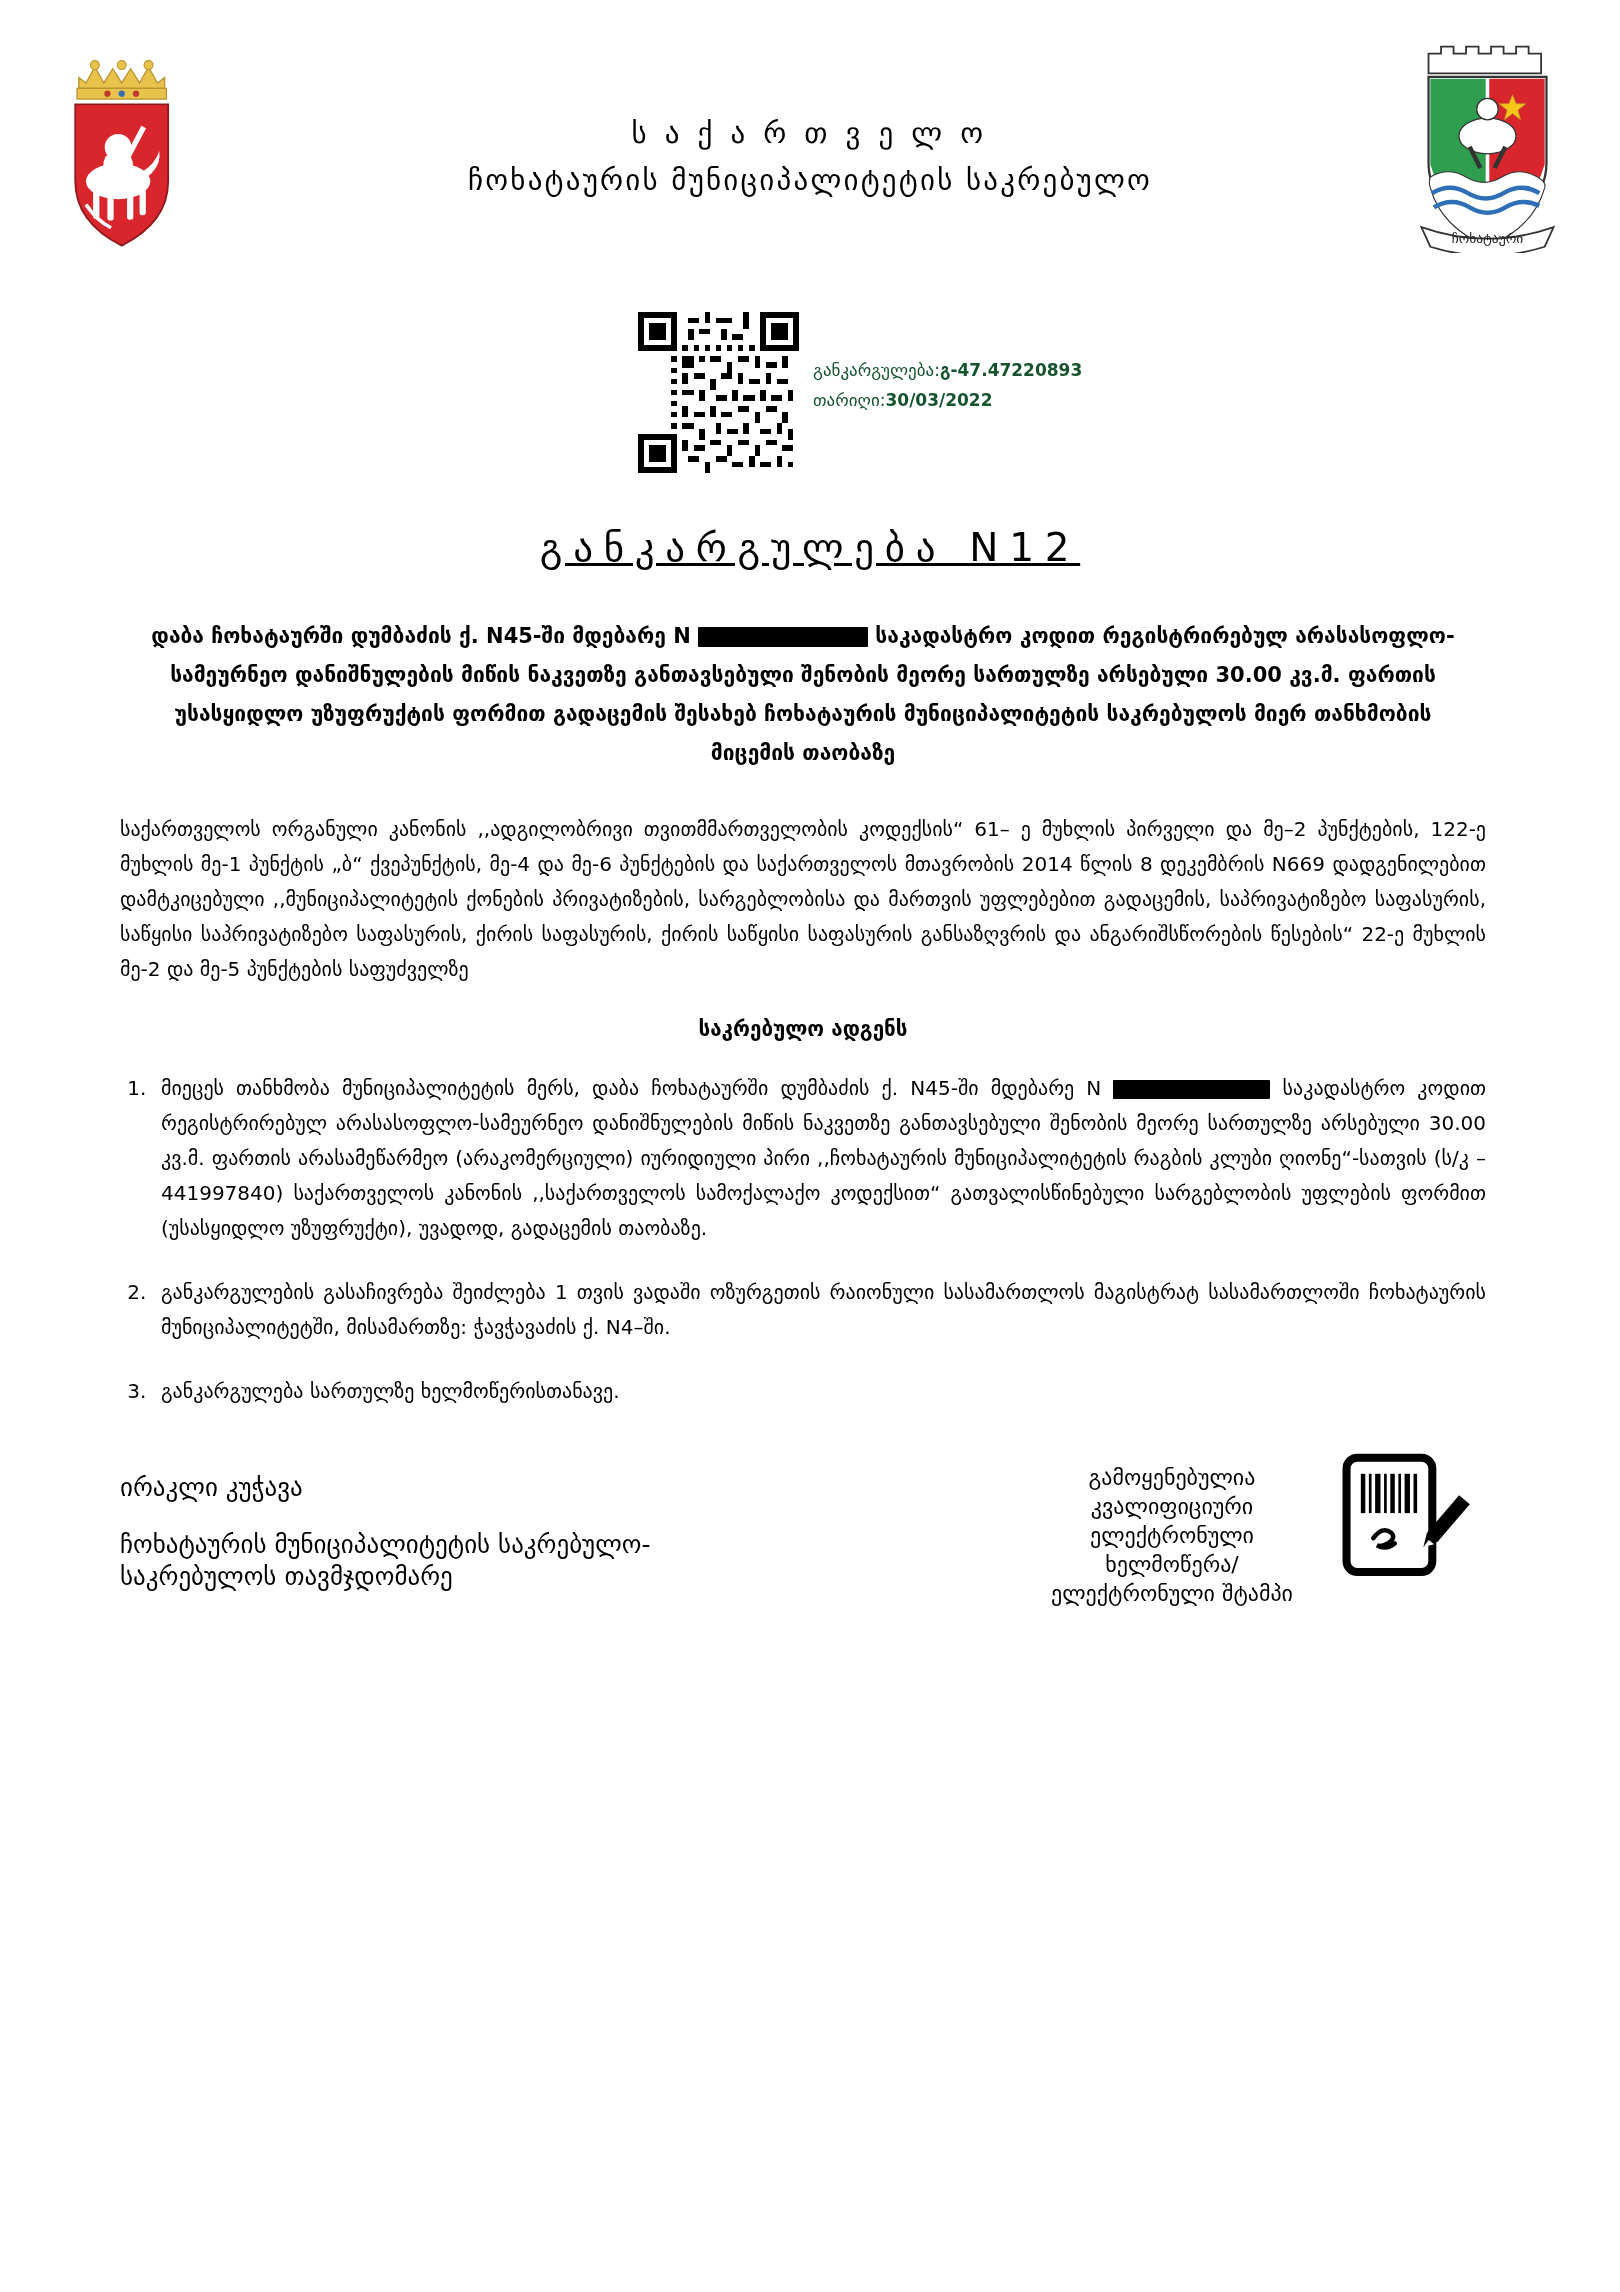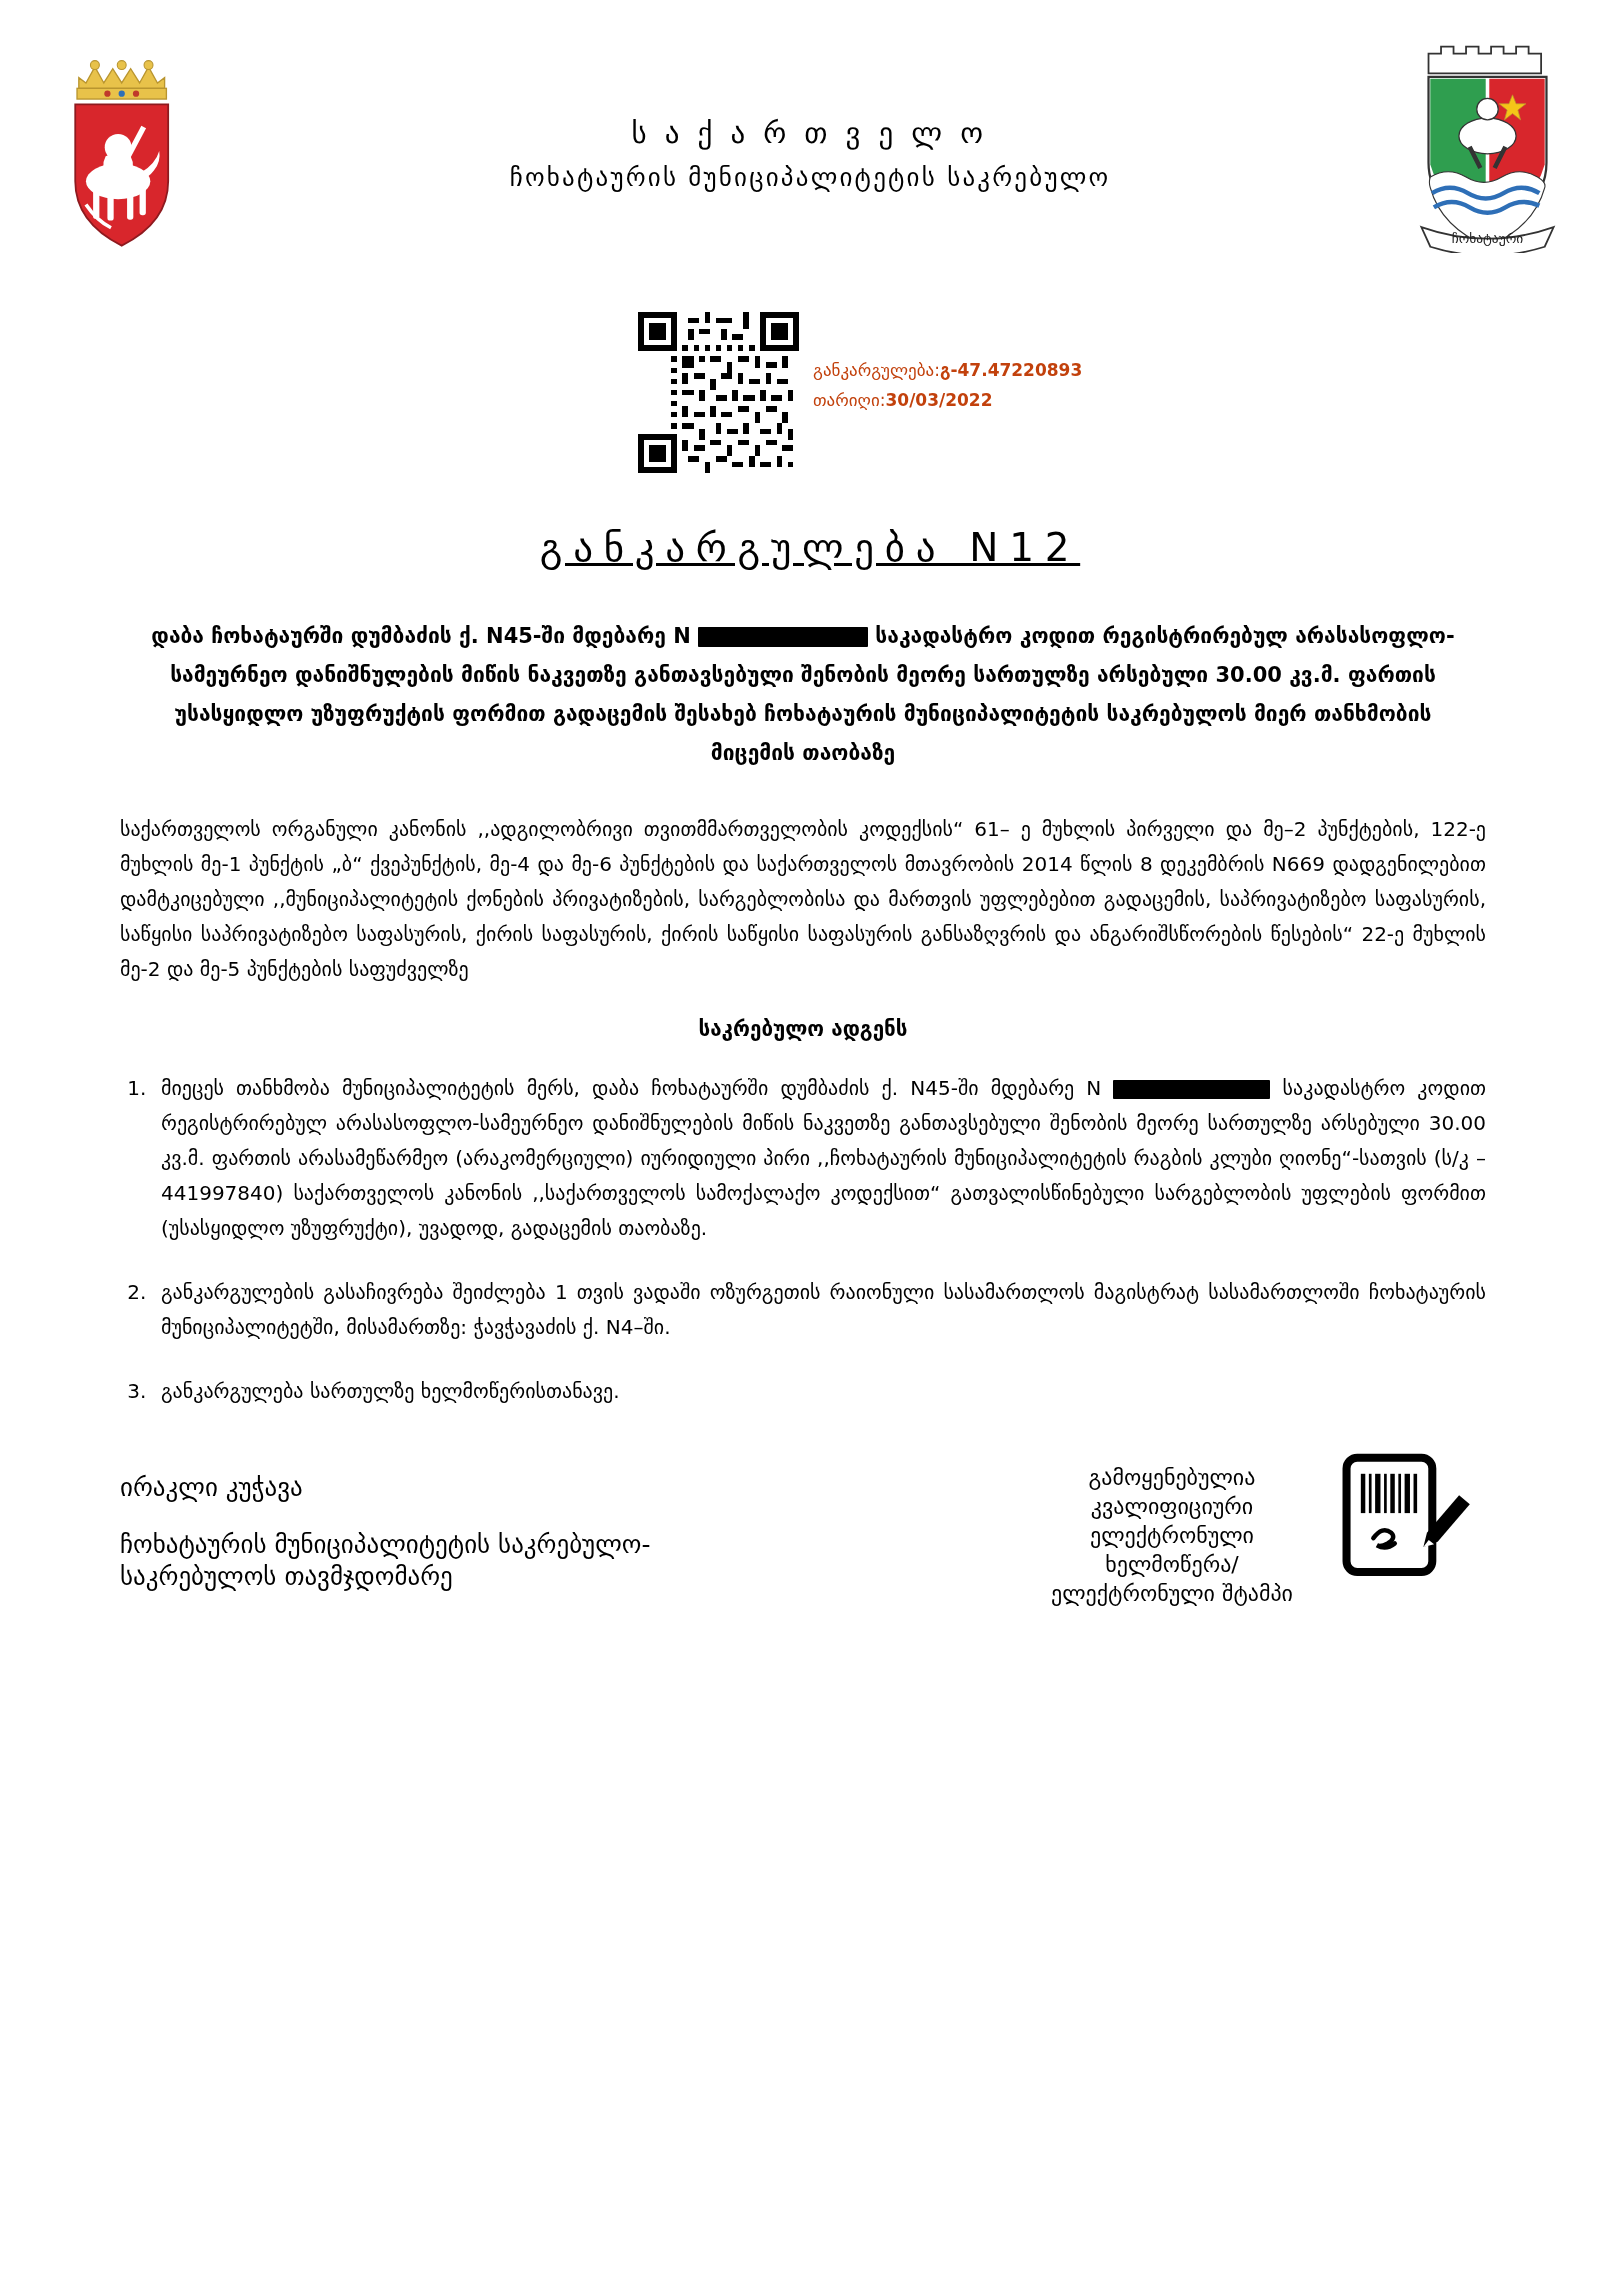--- a/index.html
+++ b/index.html
@@ -36,21 +36,21 @@
     text-align: center;
   }
   .country-title {
     font-size: 29px;
     letter-spacing: 5.4px;
     font-family: Liberation Serif, serif;
     color: #000;
     margin-bottom: 12.5px;
   }
   .council-title {
-    font-size: 25px;
+    font-size: 29px;
     letter-spacing: 2.2px;
     color: #000;
   }
 
   
   .emblem-left {
     position: absolute;
     left: 52px;
     top: 47px;
     width: 143px;
@@ -76,21 +76,21 @@
     top: 0;
     width: 161px;
     height: 161px;
   }
   .qr-meta {
     position: absolute;
     left: 813px;
     top: 43px;
     font-size: 17px;
     line-height: 30px;
-    color: #c2410c;
+    color: #14532d;
   }
   .qr-meta .lbl { font-weight: normal; }
   .qr-meta .val { font-weight: bold; }
 
   
   .doc-title {
     text-align: center;
     font-size: 39px;
     letter-spacing: 10.7px;
     margin-top: 43px;

